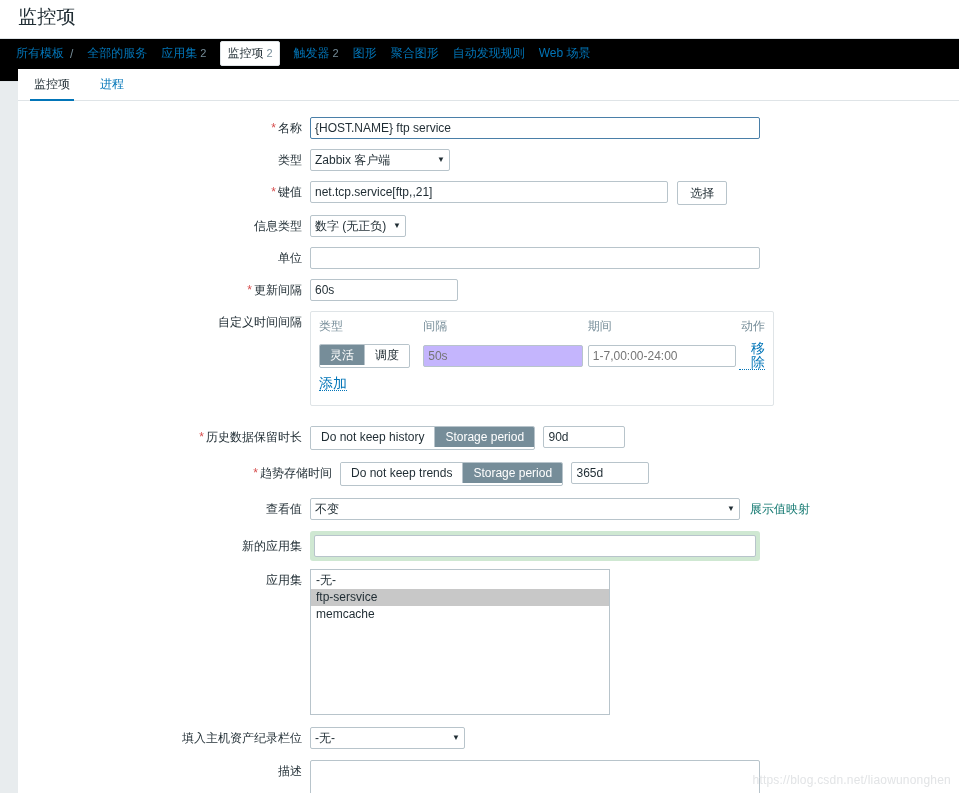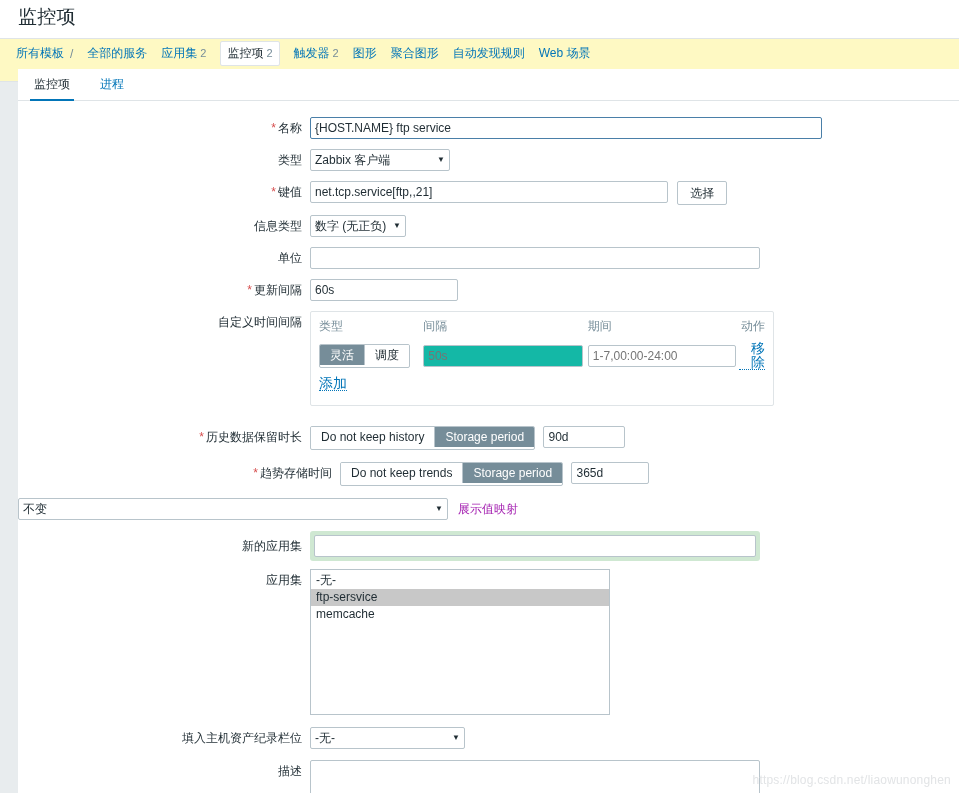--- a/index.html
+++ b/index.html
@@ -40,21 +40,21 @@
 
   
   .breadcrumb-bar {
     position: absolute;
     left: 0;
     top: 38px;
     width: 959px;
     height: 44px;
     border-top: 1px solid #dfe4e7;
     border-bottom: 1px solid #dfe4e7;
-    background: #fef9c3;
+    background: #000000;
     box-sizing: border-box;
   }
   .breadcrumb {
     position: absolute;
     left: 16px;
     top: 0;
     height: 29px;
     display: flex;
     align-items: center;
     white-space: nowrap;
@@ -170,21 +170,21 @@
     border: 1px solid #b8c4cb;
     border-radius: 2px;
     background: #fff;
     padding: 2px 4px;
     outline: none;
   }
   .txt.focused {
     border: 1px solid #4a7fa8;
   }
   .txt::placeholder { color: #a6b2b9; }
-  .w-name   { width: 512px; }
+  .w-name   { width: 450px; }
   .w-key    { width: 358px; }
   .w-unit   { width: 450px; }
   .w-delay  { width: 148px; }
   .w-hist   { width: 82px; }
   .w-trend  { width: 78px; }
 
   .sel {
     height: 22px;
     border: 1px solid #b8c4cb;
     border-radius: 2px;
@@ -277,21 +277,21 @@
   }
   .itbl th.act { text-align: right; }
   .itbl td { padding: 0 0 6px 0; vertical-align: middle; }
   .int-field {
     width: 160px;
     height: 22px;
     border: 1px solid #b8c4cb;
     border-radius: 2px;
     padding: 2px 4px;
     box-sizing: border-box;
-    background: #14b8a6;
+    background: #c4b5fd;
     outline: none;
   }
   .per-field {
     width: 148px;
     height: 22px;
     border: 1px solid #b8c4cb;
     border-radius: 2px;
     padding: 2px 4px;
     box-sizing: border-box;
     background: #fff;
@@ -300,21 +300,21 @@
   .lnk {
     color: #0275b8;
     font-size: 14px;
     cursor: pointer;
     border-bottom: 1px dotted #0275b8;
     text-decoration: none;
     display: inline-block;
     line-height: 14px;
   }
   .lnk-plain {
-    color: #a21caf;
+    color: #0f766e;
     font-size: 12px;
     cursor: pointer;
     text-decoration: none;
     margin-left: 10px;
     white-space: nowrap;
   }
   .cell-act { text-align: right; width: 46px; }
 
   
   .green-glow {
@@ -512,20 +512,21 @@
     <div class="ctl">
       <span class="seg">
         <span class="seg-item">Do not keep trends</span>
         <span class="seg-item on">Storage period</span>
       </span>
       <input type="text" class="txt w-trend" style="margin-left: 5px;" value="365d">
     </div>
   </div>
 
   <div class="row" style="margin-top:12px;">
+    <div class="lbl">查看值</div>
     <div class="ctl" style="display:flex;align-items:center;">
       <span class="sel-wrap">
         <span class="sel w-view">不变</span>
         <span class="sel-arrow">▼</span>
       </span>
       <span class="lnk-plain">展示值映射</span>
     </div>
   </div>
 
   <div class="row" style="margin-top:11px;">

